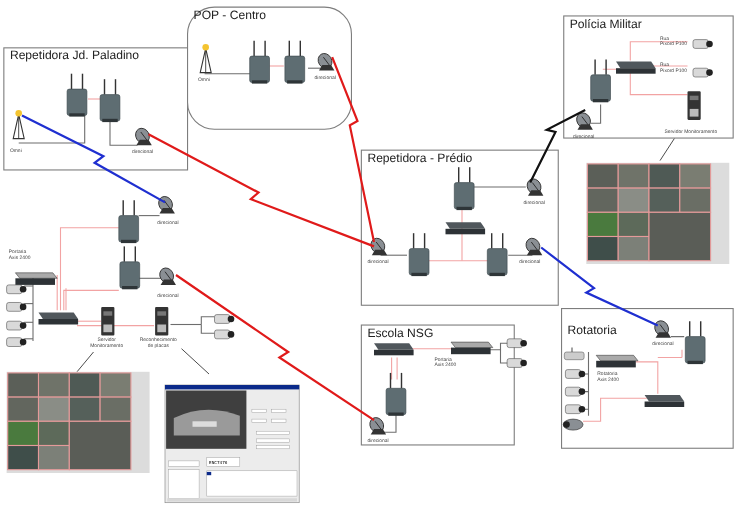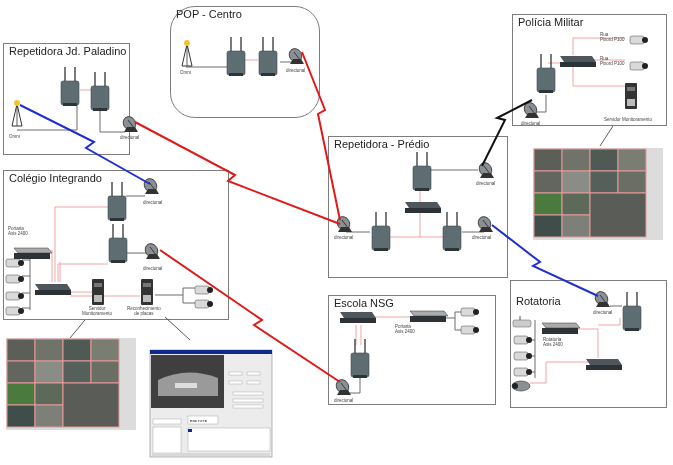--- a/index.html
+++ b/index.html
@@ -18,36 +18,33 @@
   .srv { fill:#333; }
   .cam { fill:#d9d9d9; stroke:#444; stroke-width:0.5; }
   .camlens { fill:#222; }
   .mosaic-cell { stroke:#e59a9a; stroke-width:1; }
 </style>
 </head>
 <body>
 
 <div id="canvas">
 
-  <div class="box" style="left:3px;top:43px;width:127px;height:112px;padding-left:16px;">
+  <div class="box" style="left:3px;top:43px;width:168px;height:112px;padding-left:16px;">
     <div class="box-title">Repetidora Jd. Paladino</div>
   </div>
   <div class="box" style="left:170px;top:6px;width:150px;height:112px;border-radius:25px;">
     <div class="box-title">POP - Centro</div>
   </div>
   <div class="box" style="left:512px;top:14px;width:155px;height:112px;text-align:right;">
     <div class="box-title">Polícia Militar</div>
   </div>
   <div class="box" style="left:328px;top:136px;width:180px;height:142px;">
     <div class="box-title">Repetidora - Prédio</div>
   </div>
-  <div class="box" style="left:3px;top:170px;width:226px;height:150px;">
-    <div class="box-title">Colégio Integrando</div>
-  </div>
-  <div class="box" style="left:328px;top:295px;width:168px;height:110px;">
+  <div class="box" style="left:328px;top:295px;width:140px;height:110px;">
     <div class="box-title">Escola NSG</div>
   </div>
   <div class="box" style="left:510px;top:280px;width:157px;height:128px;">
     <div class="box-title" style="top:14px;">Rotatoria</div>
   </div>
 
   <svg width="673" height="465" style="position:absolute;left:0;top:0;">
     <defs>
       <g id="ap">
         <line class="ap-ant" x1="-5" y1="-4" x2="-5" y2="-18"></line>

